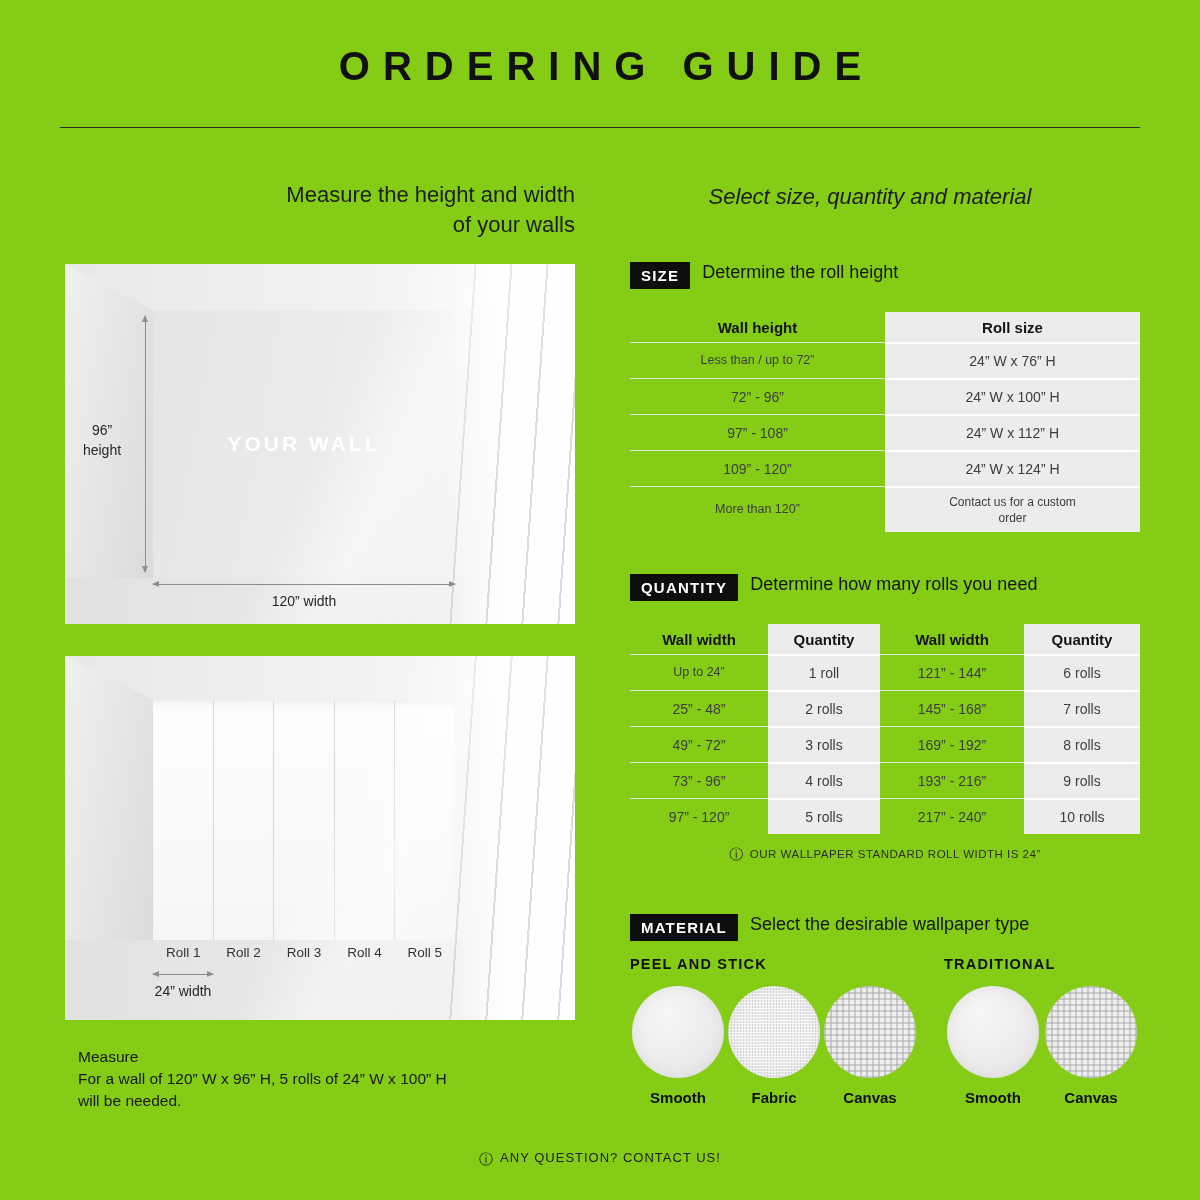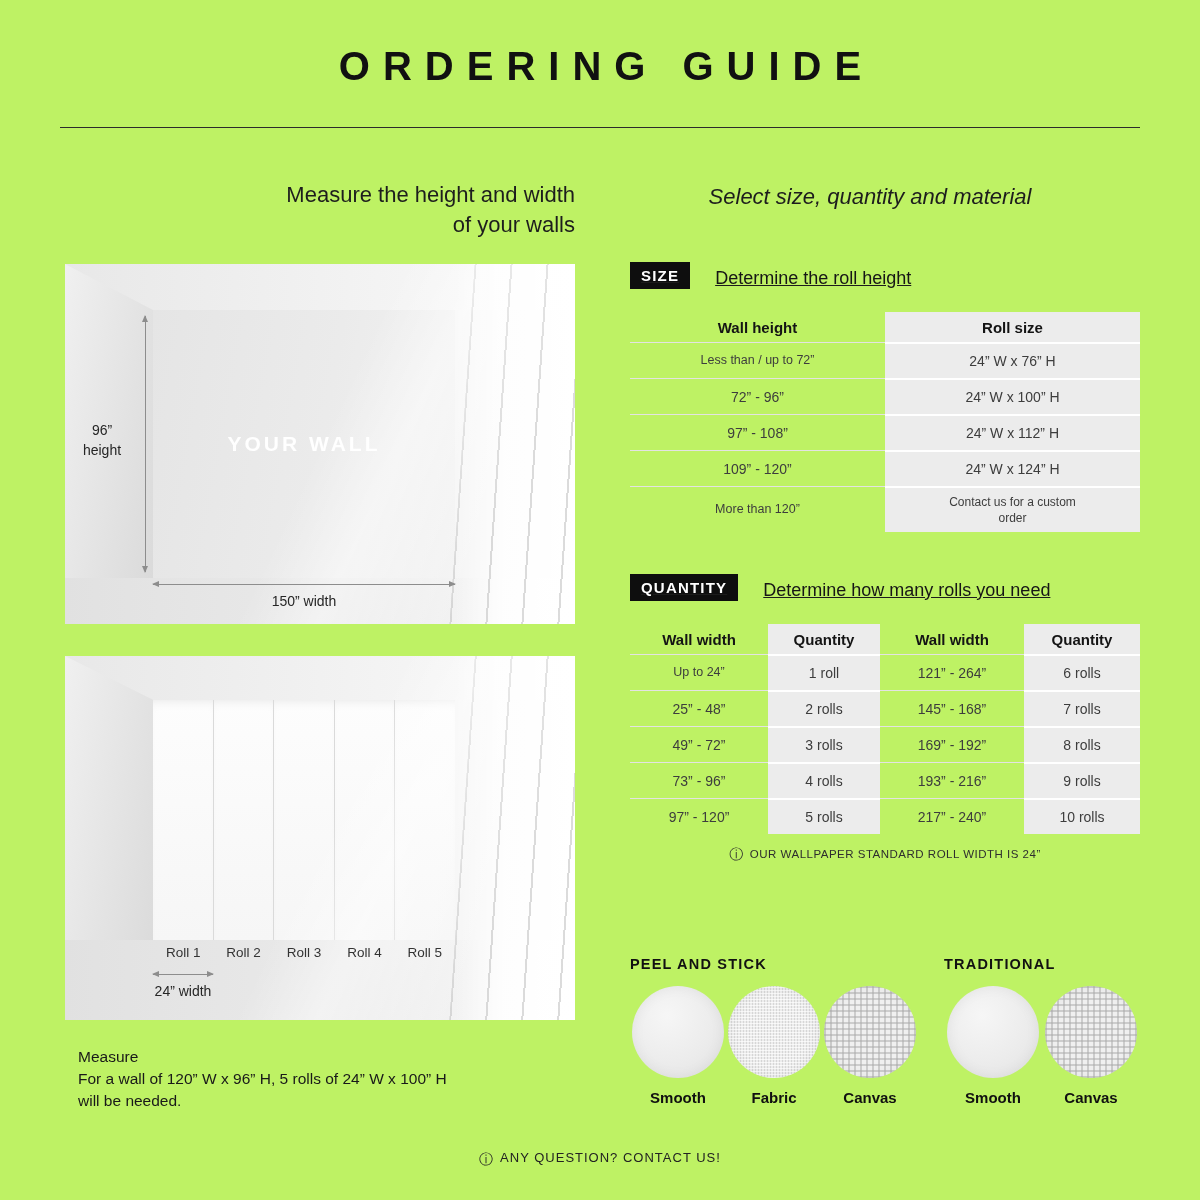--- a/index.html
+++ b/index.html
@@ -1,18 +1,18 @@
 <!DOCTYPE html>
 <html><head>
 <meta charset="utf-8">
 <style>
   * { margin:0; padding:0; box-sizing:border-box; }
   html,body { background:#ffffff; }
   body { font-family:"Liberation Sans", sans-serif; color:#1c1c1c; }
-  .page { position:relative; width:1200px; height:1200px; background:#bef264; overflow:hidden; }
+  .page { position:relative; width:1200px; height:1200px; background:#84cc16; overflow:hidden; }
 
   .page-title { position:absolute; top:44px; left:0; width:100%; text-align:center;
     font-size:40px; font-weight:600; letter-spacing:13px; text-indent:13px; color:#111; }
   .title-divider { position:absolute; top:127px; left:60px; width:1080px; border-top:1.5px solid #2b2b2b; }
 
   .left-heading { position:absolute; left:65px; top:180px; width:510px; text-align:right;
     font-size:22px; line-height:1.38; font-weight:500; color:#1d1d1d; }
   .right-heading { position:absolute; left:600px; top:184px; width:540px; text-align:center;
     font-size:22px; font-weight:500; color:#1d1d1d;font-style:italic; }
 
@@ -66,21 +66,21 @@
   .panel { flex:1; background:linear-gradient(180deg,#fdfdfd 0%,#f6f6f6 100%);
     box-shadow:inset 0 8px 12px -8px rgba(0,0,0,.10); }
   .panel + .panel { border-left:1px solid #dadada; }
   .roll-labels { position:absolute; left:88px; top:289px; width:302px; display:flex; }
   .roll-labels span { flex:1; text-align:center; font-size:13.5px; color:#333; }
 
   .example { position:absolute; left:78px; top:1046px; width:480px; font-size:15.5px;
     line-height:1.42; color:#191919; }
 
   
-  .sec-head { position:absolute; left:630px; width:510px; display:flex; align-items:flex-end; gap:25px;text-decoration:underline; }
+  .sec-head { position:absolute; left:630px; width:510px; display:flex; align-items:flex-start; gap:12px; }
   .sec-size { top:262px; } .sec-qty { top:574px; } .sec-mat { top:914px; }
   .badge { display:inline-block; background:#0e0e0e; color:#ffffff; font-weight:700;
     font-size:15px; letter-spacing:1.2px; padding:5px 11px; }
   .sec-sub { font-size:18px; color:#161616; }
 
   .tbl { position:absolute; left:630px; width:510px; display:grid; }
   .size-table { top:312px; grid-template-columns:255px 255px;
     grid-template-rows:30px 36px 36px 36px 36px 46px; }
   .qty-table { top:624px; grid-template-columns:138px 112px 144px 116px;
     grid-template-rows:30px 36px 36px 36px 36px 36px; }
@@ -139,21 +139,21 @@
     <div class="window"></div>
     <div class="window-frames"></div>
     <div class="light"></div>
     <div class="your-wall">YOUR WALL</div>
     <div class="dim-v"></div>
     <div class="h-label">
       <div>96”</div>
       <div>height</div>
     </div>
     <div class="dim-h"></div>
-    <div class="w-label">150” width</div>
+    <div class="w-label">120” width</div>
   </div>
 
   <div class="room" id="room2">
     <div class="ceiling"></div>
     <div class="left-wall"></div>
     <div class="back-wall"></div>
     <div class="panels">
       <div class="panel"></div>
       <div class="panel"></div>
       <div class="panel"></div>
@@ -214,21 +214,21 @@
   </div>
 
   <div class="tbl qty-table">
     <div class="cell head">Wall width</div>
     <div class="cell head shade">Quantity</div>
     <div class="cell head">Wall width</div>
     <div class="cell head shade">Quantity</div>
 
     <div class="cell sep small">Up to 24”</div>
     <div class="cell shade sep">1 roll</div>
-    <div class="cell sep">121” - 264”</div>
+    <div class="cell sep">121” - 144”</div>
     <div class="cell shade sep">6 rolls</div>
 
     <div class="cell sep">25” - 48”</div>
     <div class="cell shade sep">2 rolls</div>
     <div class="cell sep">145” - 168”</div>
     <div class="cell shade sep">7 rolls</div>
 
     <div class="cell sep">49” - 72”</div>
     <div class="cell shade sep">3 rolls</div>
     <div class="cell sep">169” - 192”</div>
@@ -242,20 +242,24 @@
     <div class="cell sep">97” - 120”</div>
     <div class="cell shade sep">5 rolls</div>
     <div class="cell sep">217” - 240”</div>
     <div class="cell shade sep">10 rolls</div>
   </div>
 
   <div class="roll-note">
     <span class="info-glyph">ⓘ</span><span>OUR WALLPAPER STANDARD ROLL WIDTH IS 24”</span>
   </div>
 
+  <div class="sec-head sec-mat">
+    <span class="badge">MATERIAL</span>
+    <span class="sec-sub">Select the desirable wallpaper type</span>
+  </div>
 
   <div class="mat-wrap">
     <div class="mat-group g1">
       <div class="gtitle">PEEL AND STICK</div>
       <div class="swatches">
         <div class="swatch">
           <div class="circle tex-smooth"></div>
           <div class="slabel">Smooth</div>
         </div>
         <div class="swatch">

